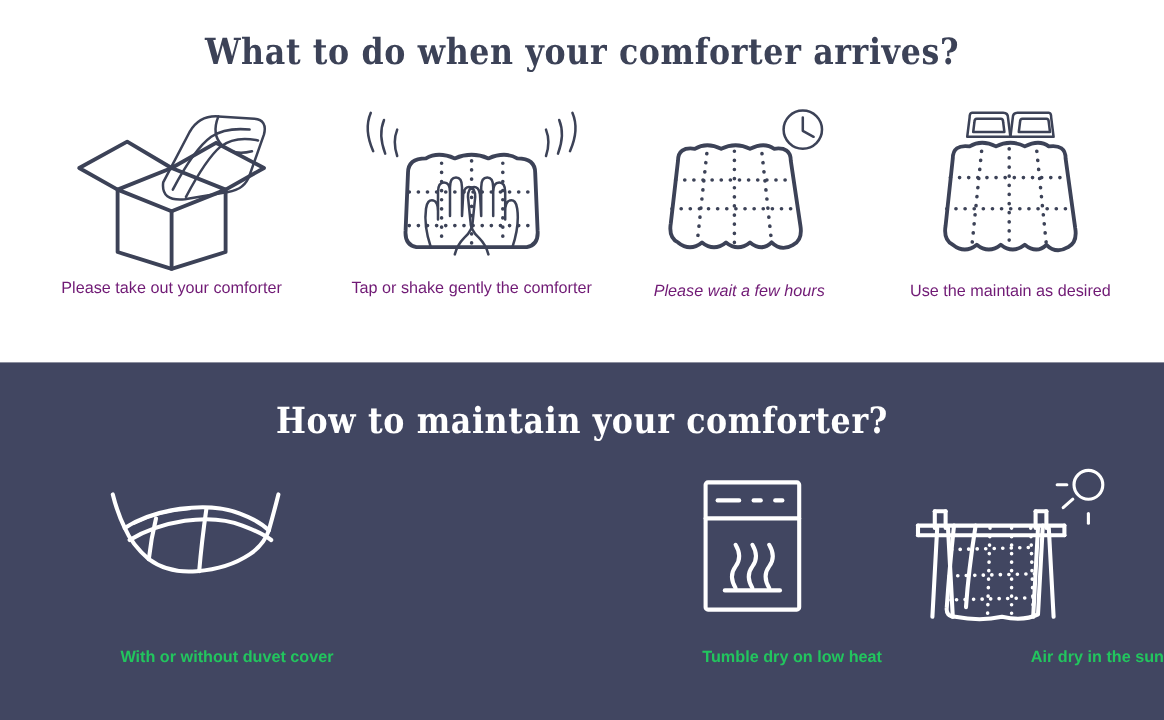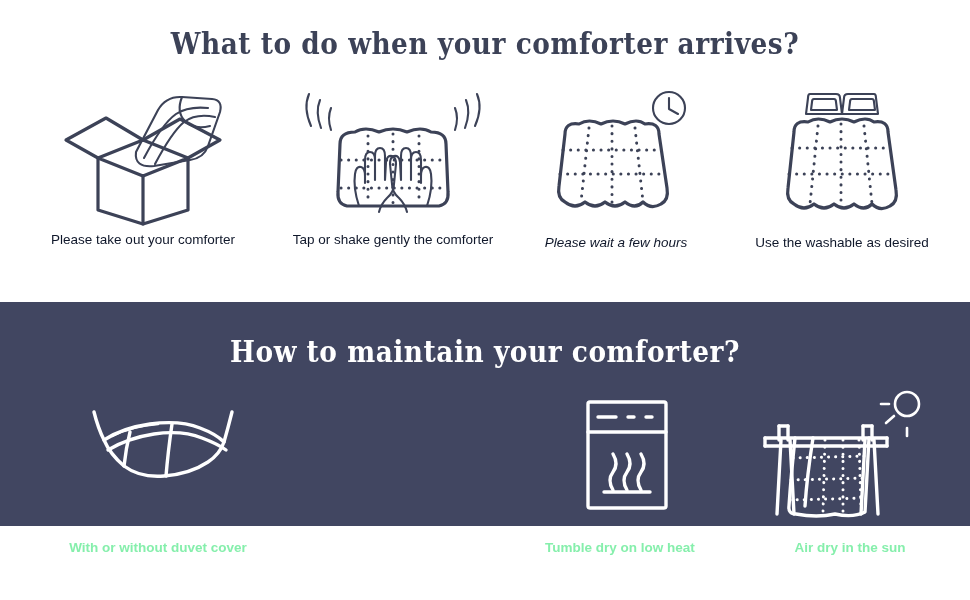--- a/index.html
+++ b/index.html
@@ -63,38 +63,38 @@
     display: block;
     margin: 0 auto;
     overflow: visible;
   }
   .caption-light {
     position: absolute;
     left: 0;
     width: 100%;
     text-align: center;
     font-size: 13.5px;
-    color: #0f172a;
+    color: #701a75;
     white-space: nowrap;
   }
 
   .c1 { left: 18px;  width: 250px; }
   .c2 { left: 268px; width: 250px; }
   .c3 { left: 505px; width: 222px; font-style: italic; }
   .c4 { left: 722px; width: 240px; }
 
   .c1 .caption-light, .c2 .caption-light { top: 144px; }
   .c3 .caption-light, .c4 .caption-light { top: 147px; }
 
   
   .section-dark {
     position: absolute;
     left: 0; top: 302px;
     width: 970px;
-    height: 224px;
+    height: 298px;
     background: #414661;
   }
   .title-dark {
     position: absolute;
     left: 0; top: 32px;
     width: 970px;
     text-align: center;
     font-family: "DejaVu Serif", "Liberation Serif", serif;
     font-weight: bold;
     font-size: 30px;
@@ -123,24 +123,24 @@
   .dcell .art svg {
     display: block;
     margin: 0 auto;
     overflow: visible;
   }
   .caption-dark {
     position: absolute;
     left: 0;
     top: 152px;
     width: 100%;
-    text-align: center;
+    text-align: right;
     font-size: 13.5px;
     font-weight: bold;
-    color: #86efac;
+    color: #22c55e;
     white-space: nowrap;
   }
 
   .d1 { left: 38px;  width: 240px; }
   .d2 { left: 280px; width: 240px; }
   .d3 { left: 505px; width: 230px; }
   .d4 { left: 730px; width: 240px; }
 
   .ln  { fill: none; stroke: #3c4257; stroke-width: 3.2; stroke-linecap: round; stroke-linejoin: round; }
   .ln2 { fill: none; stroke: #3c4257; stroke-width: 2.1; stroke-linecap: round; stroke-linejoin: round; }
@@ -256,21 +256,21 @@
             <path class="ln" d="M42 44 Q42 32 56 34 Q66 28 78 34 Q90 28 102 34 Q114 28 122 34 Q136 32 136 44
                                  L144 102 Q146 114 138 118 Q128 124 120 116 Q112 124 102 116 Q92 124 82 116
                                  Q72 124 62 116 Q52 124 42 116 Q34 112 36 100 Z"></path>
             <path class="dot" d="M66 38 L58 116"></path>
             <path class="dot" d="M89 36 L89 118"></path>
             <path class="dot" d="M112 38 L120 116"></path>
             <path class="dot" d="M40 60 L138 60"></path>
             <path class="dot" d="M37 86 L143 86"></path>
           </svg>
         </div>
-        <div class="caption-light">Use the washable as desired</div>
+        <div class="caption-light">Use the maintain as desired</div>
       </div>
 
     </div>
   </div>
 
   <div class="section-dark">
 
     <div class="title-dark">How to maintain your comforter?</div>
 
     <div class="row-dark">

